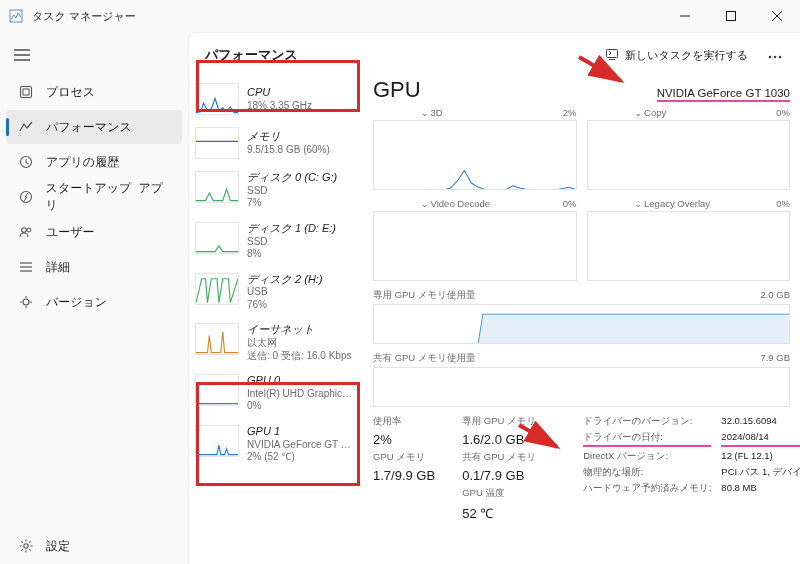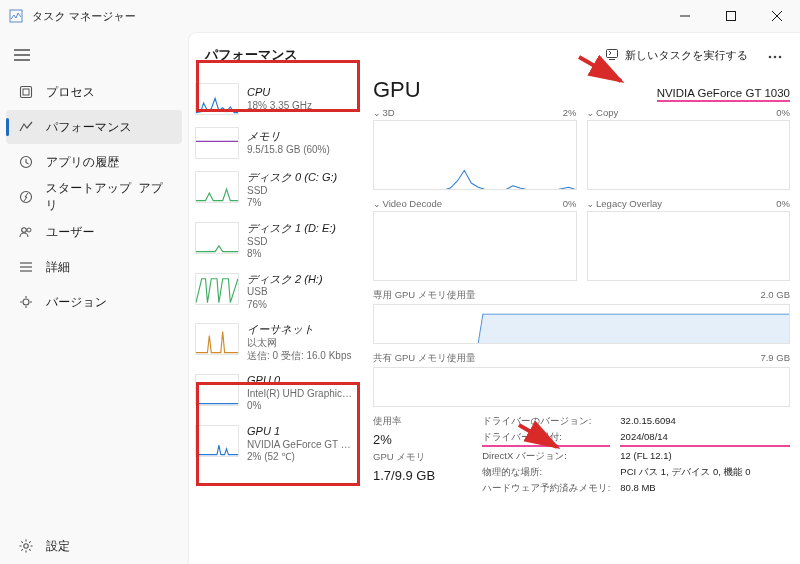--- a/index.html
+++ b/index.html
@@ -45,21 +45,21 @@
 
 
 .detail { flex:1; padding:0 10px 8px 12px; overflow:hidden; position:relative; font-size:10.5px; }
 .detail-header { display:flex; align-items:baseline; justify-content:space-between; padding:0 0 2px; }
 .detail-header h1 { font-size:22px; font-weight:400; }
 .gpu-name { font-size:11.5px; color:#1b1b1b; }
 .redline { border-bottom:2px solid #ec4899; padding-bottom:1px; }
 
 .charts-row { display:flex; gap:10px; }
 .chart-box { flex:1; }
-.chart-head { display:flex; justify-content:space-between; align-items:center; font-size:9.5px; color:#6b6b6b; padding:2px 0; }
+.chart-head { display:flex; justify-content:space-between; align-items:center; font-size:9.5px; color:#6b6b6b; padding:2px 0;margin-left:48px; }
 .chart-head .chev { display:inline-block; margin-right:2px; color:#6b6b6b; font-size:9px; }
 .chart { border:1px solid #e3e3e3; height:70px; background:#fff; position:relative; overflow:hidden; }
 .chart.tall { height:40px; }
 .chart svg { position:absolute; inset:0; }
 
 .mem-section { margin-top:6px; }
 .mem-head { display:flex; justify-content:space-between; font-size:9.5px; color:#6b6b6b; padding:2px 0; }
 
 .stats { display:flex; gap:27px; margin-top:8px; font-size:10px; }
 .stats-col { display:flex; flex-direction:column; gap:4px; min-width:0; }
@@ -410,20 +410,28 @@
           </div>
         </div>
 
         <div class="stats">
           <div class="stats-col">
             <span class="stat-label">使用率</span>
             <span class="stat-val">2%</span>
             <span class="stat-label">GPU メモリ</span>
             <span class="stat-val">1.7/9.9 GB</span>
           </div>
+          <div class="stats-col">
+            <span class="stat-label">専用 GPU メモリ</span>
+            <span class="stat-val">1.6/2.0 GB</span>
+            <span class="stat-label">共有 GPU メモリ</span>
+            <span class="stat-val">0.1/7.9 GB</span>
+            <span class="stat-label">GPU 温度</span>
+            <span class="stat-val">52 ℃</span>
+          </div>
           <div class="stats-col" style="flex:1;">
             <div class="info-table">
               <span class="k">ドライバーのバージョン:</span>
                 <span class="v">32.0.15.6094</span>
               <span class="k redline">ドライバーの日付:</span>
                 <span class="v redline">2024/08/14</span>
               <span class="k">DirectX バージョン:</span>
                 <span class="v">12 (FL 12.1)</span>
               <span class="k">物理的な場所:</span>
                 <span class="v">PCI バス 1, デバイス 0, 機能 0</span>

